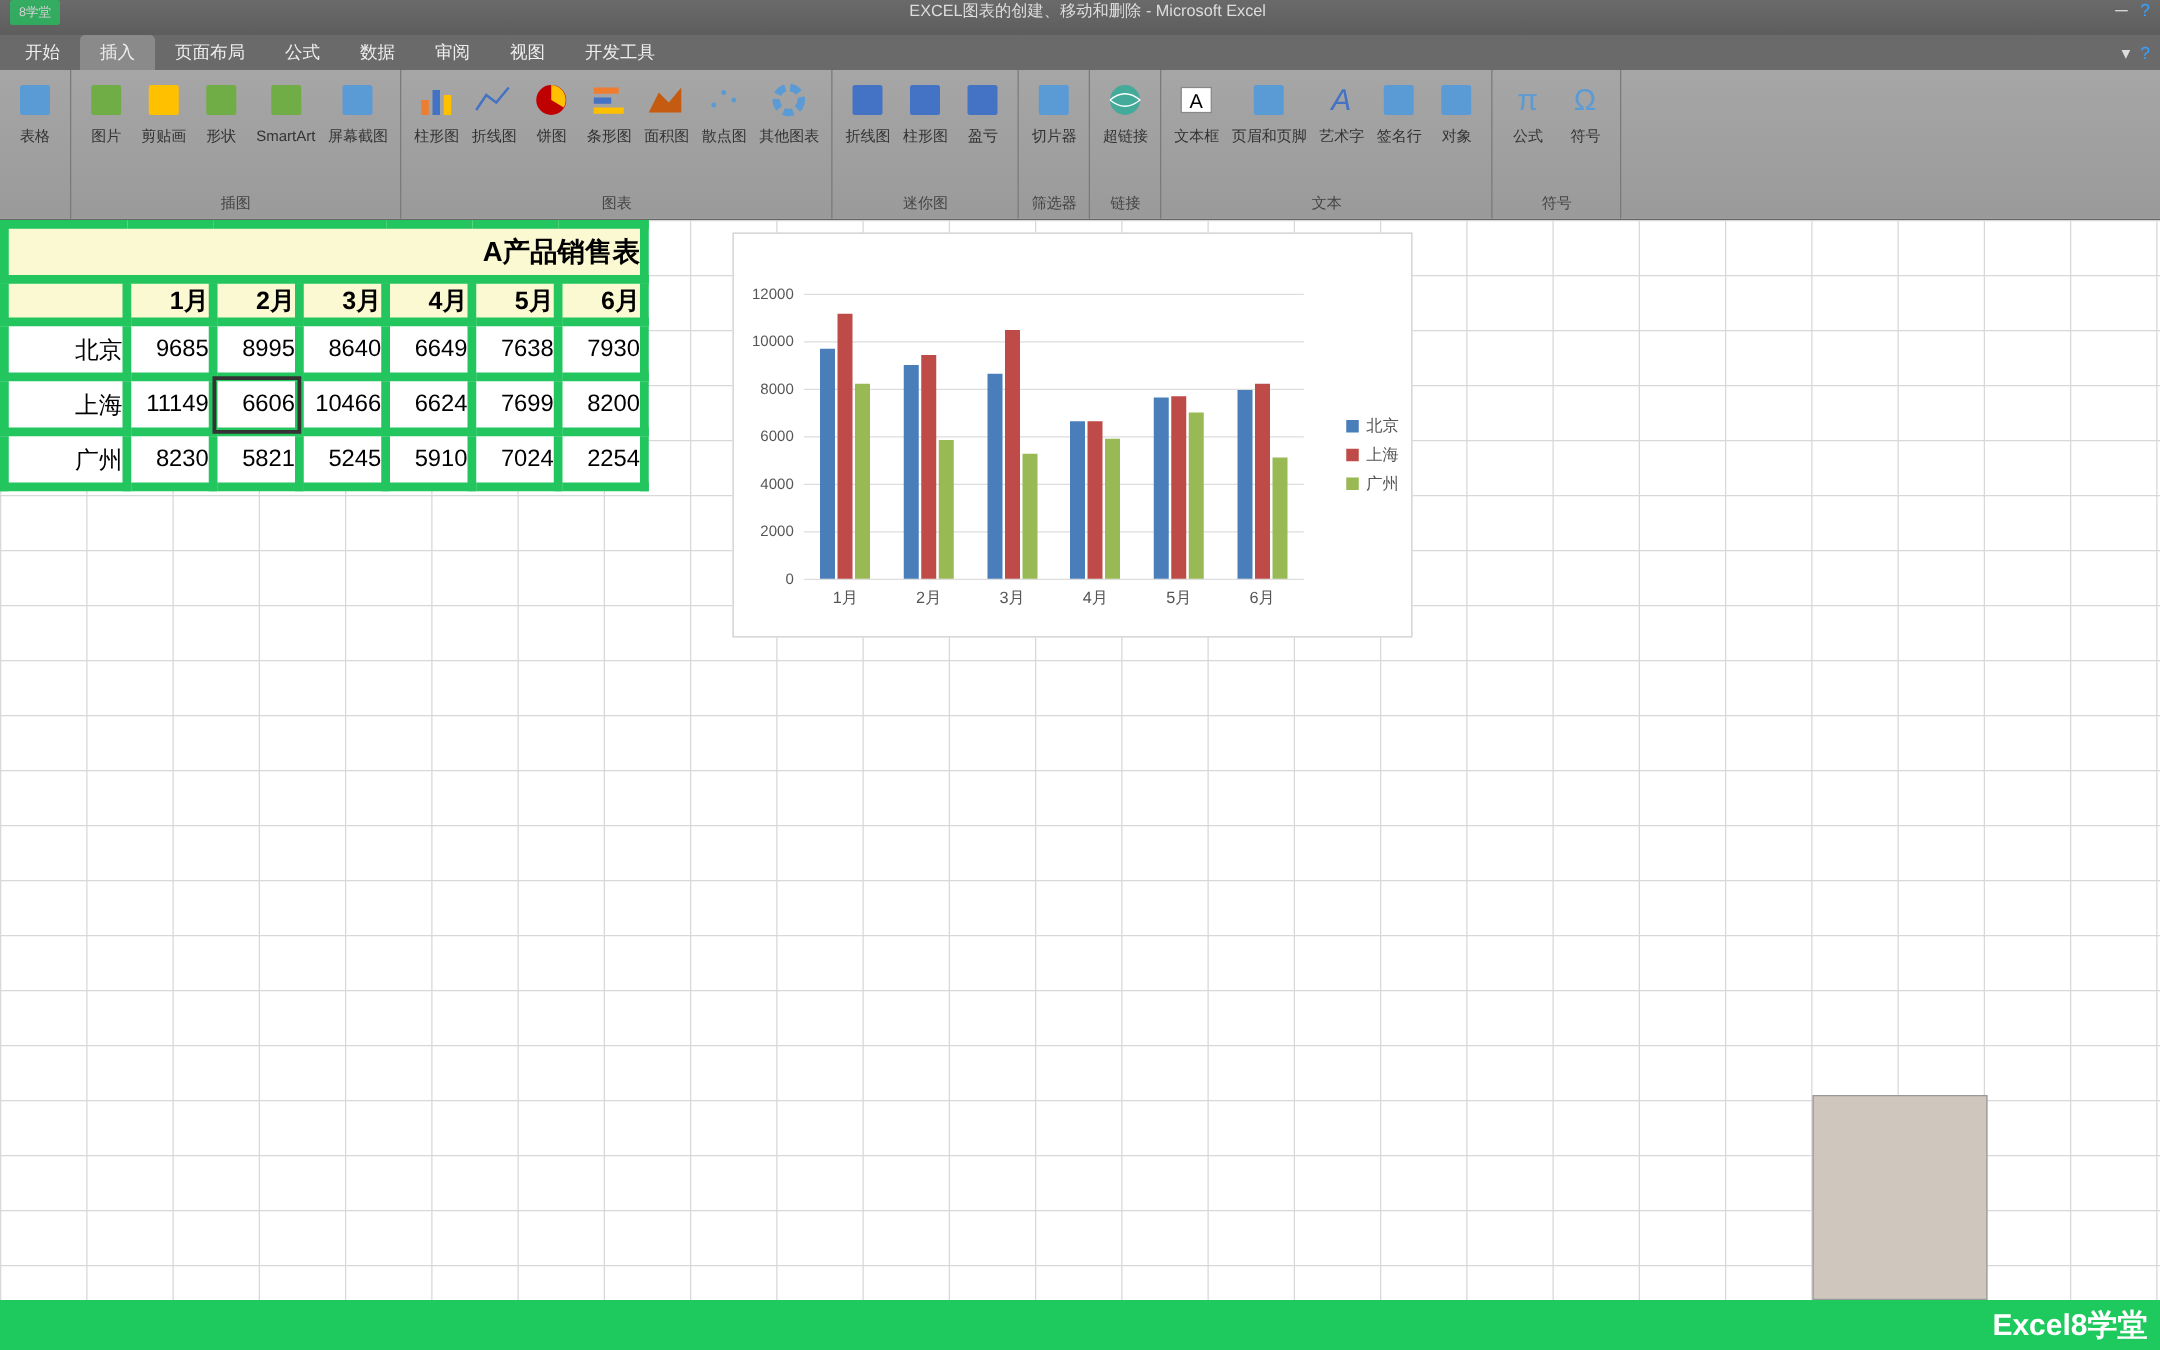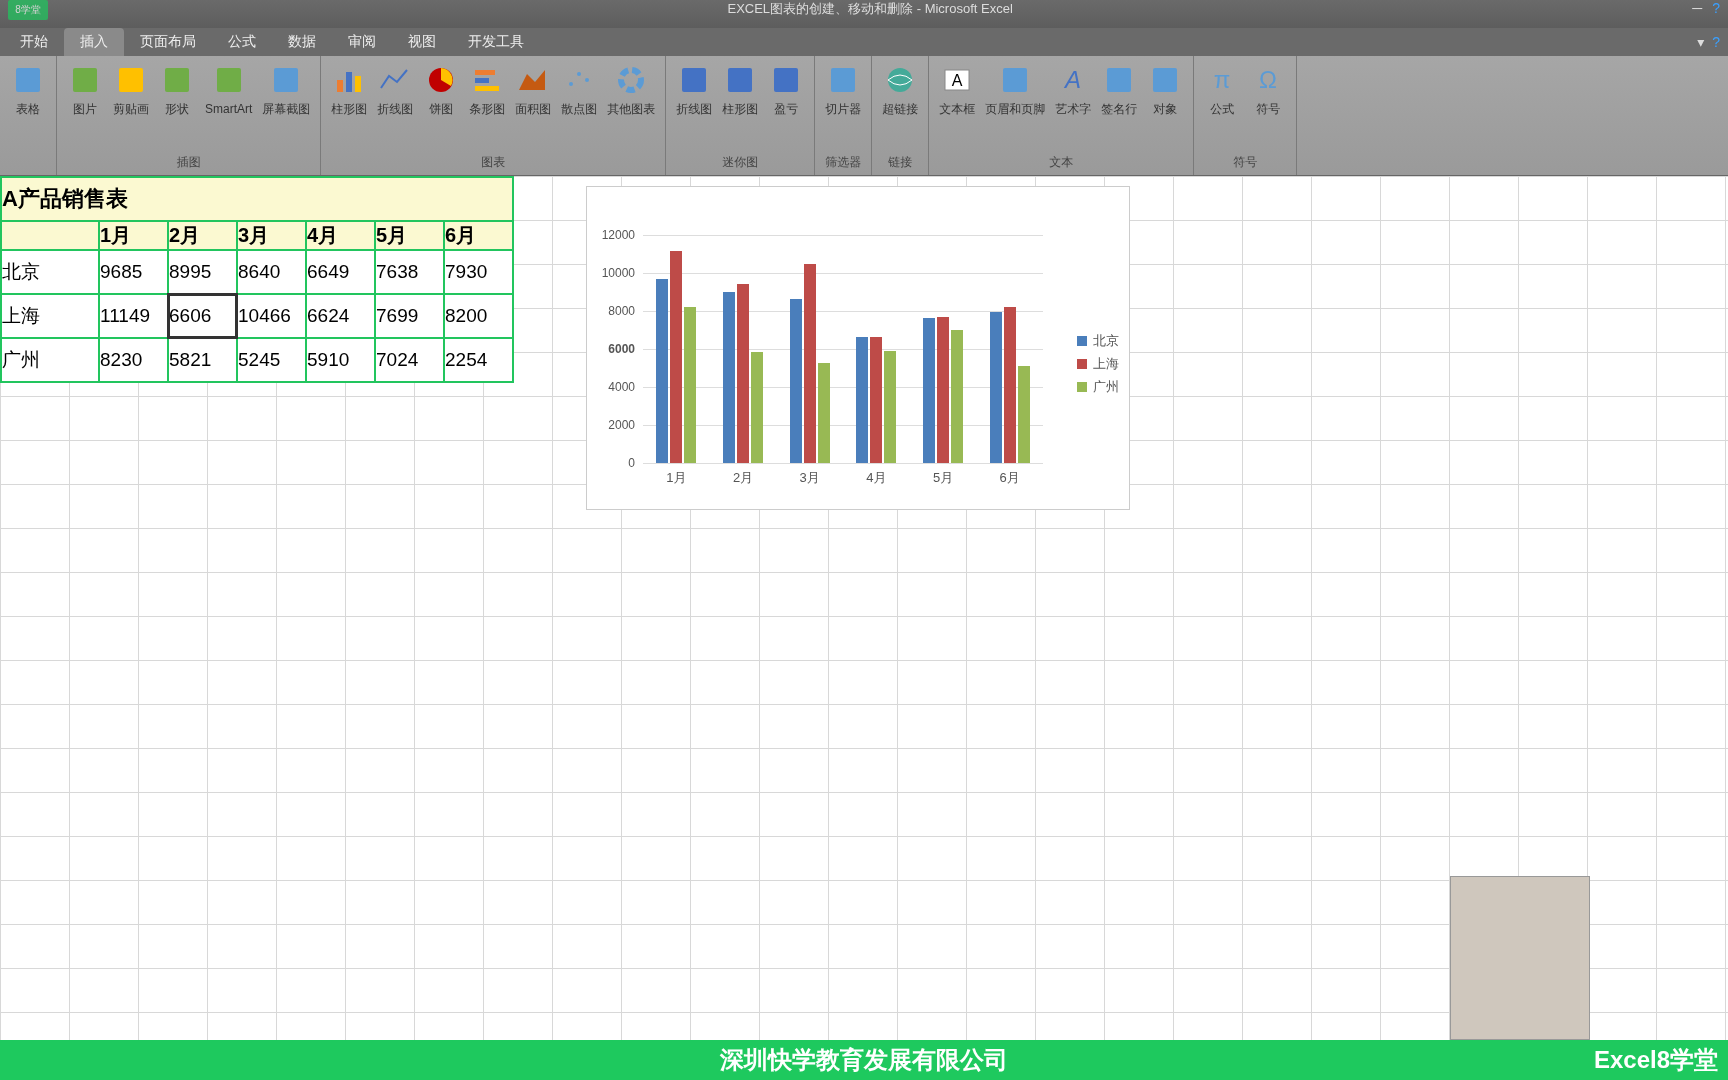--- a/index.html
+++ b/index.html
@@ -17,21 +17,21 @@
 .rgroup .items{display:flex;gap:2px;flex:1;align-items:flex-start}
 .rbtn{display:flex;flex-direction:column;align-items:center;justify-content:flex-start;padding:2px 4px;min-width:44px;cursor:pointer;font-size:12px;color:#333}
 .rbtn .ico{width:36px;height:36px;display:flex;align-items:center;justify-content:center;margin-bottom:4px}
 .rbtn .lbl{text-align:center;line-height:1.2}
 .glabel{text-align:center;font-size:12px;color:#444;padding:2px 0}
 .sheet{position:absolute;top:176px;left:0;right:0;bottom:40px;background:#fff}
 .grid{position:absolute;inset:0}
 .gridlines-v div{position:absolute;top:0;bottom:0;width:1px;background:#d8d8d8}
 .gridlines-h div{position:absolute;left:0;right:0;height:1px;background:#d8d8d8}
 .datatable{position:absolute;left:0;top:0;border-collapse:collapse}
-.datatable th,.datatable td{border:2px solid #22c55e;padding:0;text-align:left;font-size:19px;background:#fff}
+.datatable th,.datatable td{border:7px solid #22c55e;padding:0;text-align:right;font-size:19px;background:#fff}
 .datatable .titlecell{background:#fbf9d1;font-weight:bold;font-size:22px;height:44px}
 .datatable .hdrcell{background:#fbf9d1;font-weight:bold;font-size:20px}
 .datatable td{height:44px}
 .datatable .rowh{width:98px}
 .datatable .colw{width:69px}
 .selcell{outline:3px solid #333;outline-offset:-2px}
 .chartbox{position:absolute;left:586px;top:10px;width:544px;height:324px;border:1px solid #ccc;background:#fff}
 .charttitle{text-align:center;font-size:22px;padding:10px 0 6px;font-weight:normal}
 .plotarea{position:absolute;left:56px;top:48px;width:400px;height:228px}
 .yaxis{position:absolute;left:6px;top:48px;width:46px;height:228px;font-size:12px;color:#555}
@@ -429,21 +429,21 @@
           <td class="colw">2254</td>
         </tr>
       </tbody>
     </table>
 
   <div class="chartbox">
     <div class="yaxis" id="yaxis">
         <div style="top: 228px;">0</div>
         <div style="top: 190px;">2000</div>
         <div style="top: 152px;">4000</div>
-        <div style="top: 114px; font-weight: bold;">6000</div>
+        <div style="top: 114px;">6000</div>
         <div style="top: 76px;">8000</div>
         <div style="top: 38px;">10000</div>
         <div style="top: 0px;">12000</div>
       </div>
     <div class="plotarea" id="plot">
         <div class="gridline" style="top: 228px;"></div>
         <div class="gridline" style="top: 190px;"></div>
         <div class="gridline" style="top: 152px;"></div>
         <div class="gridline" style="top: 114px;"></div>
         <div class="gridline" style="top: 76px;"></div>
@@ -514,15 +514,14 @@
 
 <div class="viewbtns">
   <div></div>
   <div></div>
   <div></div>
 </div>
 
 <div class="webcam"></div>
 
 <div class="footer">
-  <span>深圳快学教育发展有限公司</span>
   <span class="rt">Excel8学堂</span>
 </div>
 
 </body></html>

